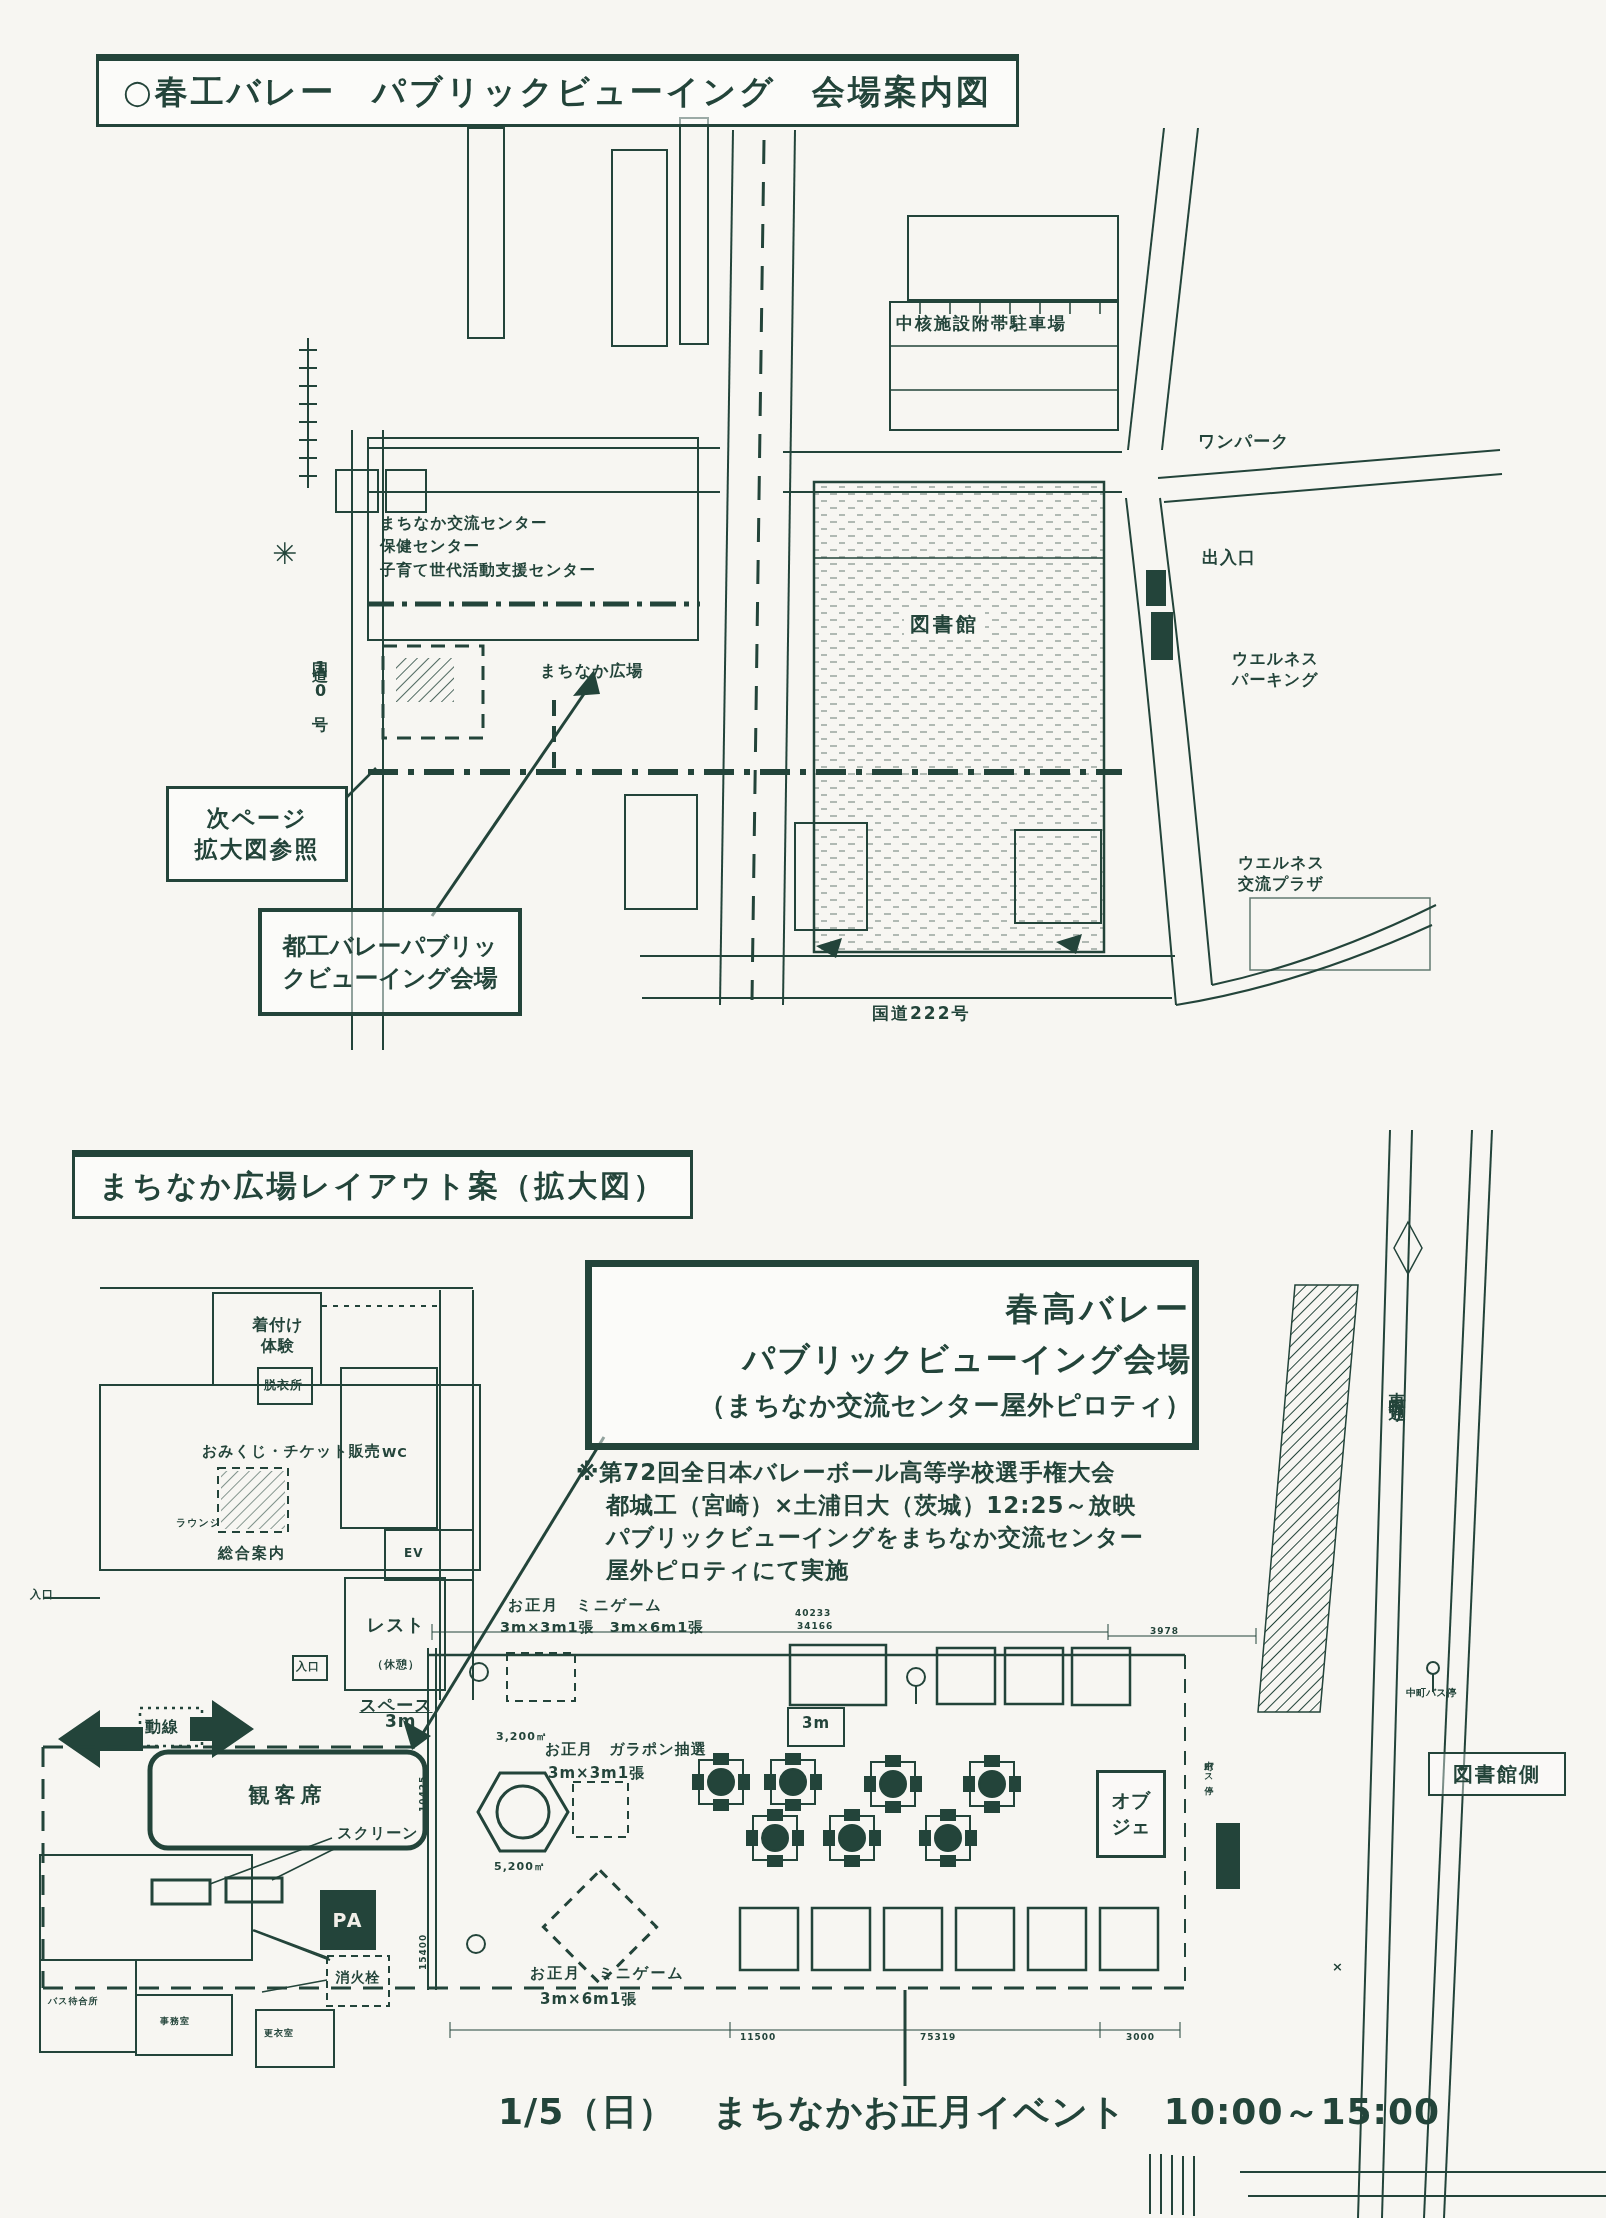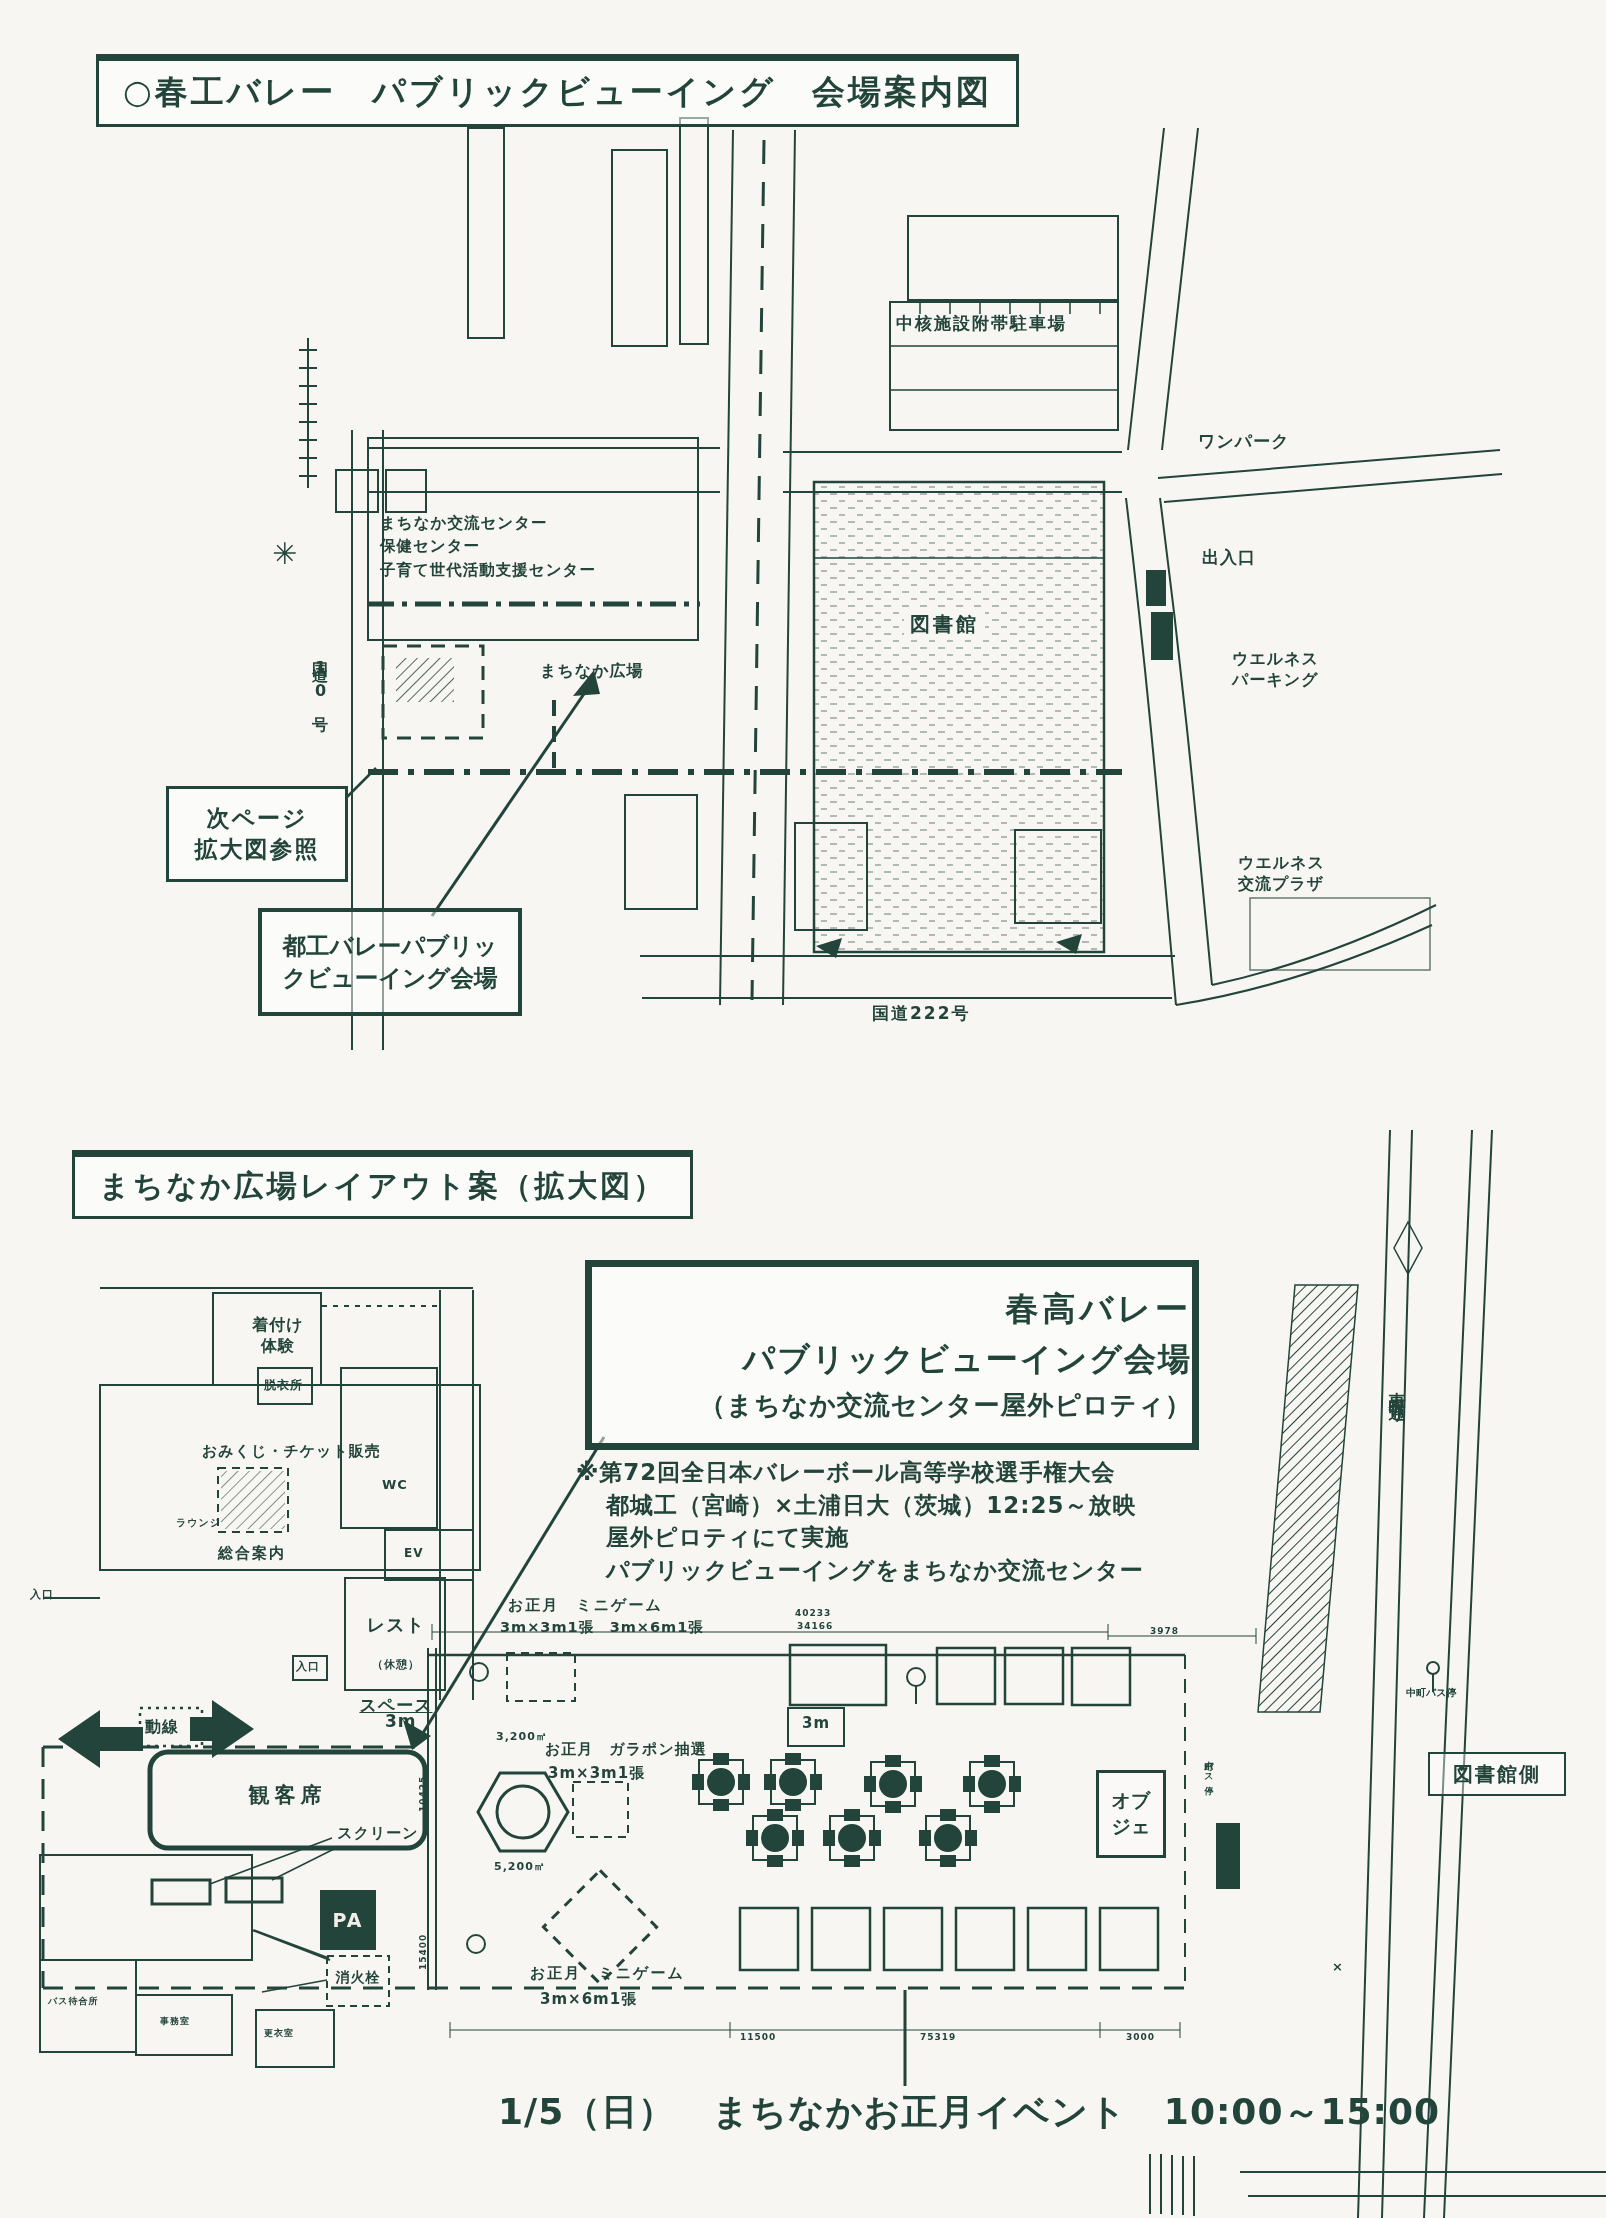--- a/index.html
+++ b/index.html
@@ -236,31 +236,31 @@
 
 <div class="venuebox">
   <div class="l1">春高バレー</div>
   <div class="l2">パブリックビューイング会場</div>
   <div class="l3">（まちなか交流センター屋外ピロティ）</div>
 </div>
 
 <div class="notes">
   <div>※第72回全日本バレーボール高等学校選手権大会</div>
   <div>都城工（宮崎）×土浦日大（茨城）12:25～放映</div>
+  <div>パブリックビューイングをまちなか交流センター</div>
   <div>屋外ピロティにて実施</div>
-  <div>パブリックビューイングをまちなか交流センター</div>
 </div>
 
 <div class="lbl c" style="left:240px;top:1314px;width:76px;font-size:16px;">着付け
 体験</div>
 <div class="lbl" style="left:264px;top:1378px;font-size:12px;">脱衣所</div>
 <div class="lbl" style="left:202px;top:1442px;font-size:15px;">おみくじ・チケット販売</div>
 <div class="lbl" style="left:176px;top:1516px;font-size:10px;">ラウンジ</div>
 <div class="lbl" style="left:218px;top:1544px;font-size:15px;letter-spacing:2px;">総合案内</div>
-<div class="lbl" style="left:382px;top:1476px;font-size:13px;">WC</div>
+<div class="lbl" style="left:382px;top:1444px;font-size:13px;">WC</div>
 <div class="lbl" style="left:404px;top:1546px;font-size:12px;">EV</div>
 <div class="lbl" style="left:30px;top:1588px;font-size:11px;">入口</div>
 <div class="lbl" style="left:296px;top:1660px;font-size:11px;">入口</div>
 <div class="lbl c" style="left:348px;top:1592px;width:96px;">
   <span style="font-size:18px;display:block;">レスト</span>
   <span style="font-size:11px;display:block;">（休憩）</span>
   <span style="font-size:17px;display:block;text-decoration:underline;">スペース</span>
 </div>
 <div class="lbl c" style="left:133px;top:1716px;width:58px;font-size:16px;">動線</div>
 <div class="lbl" style="left:385px;top:1710px;font-size:17px;">3m</div>

